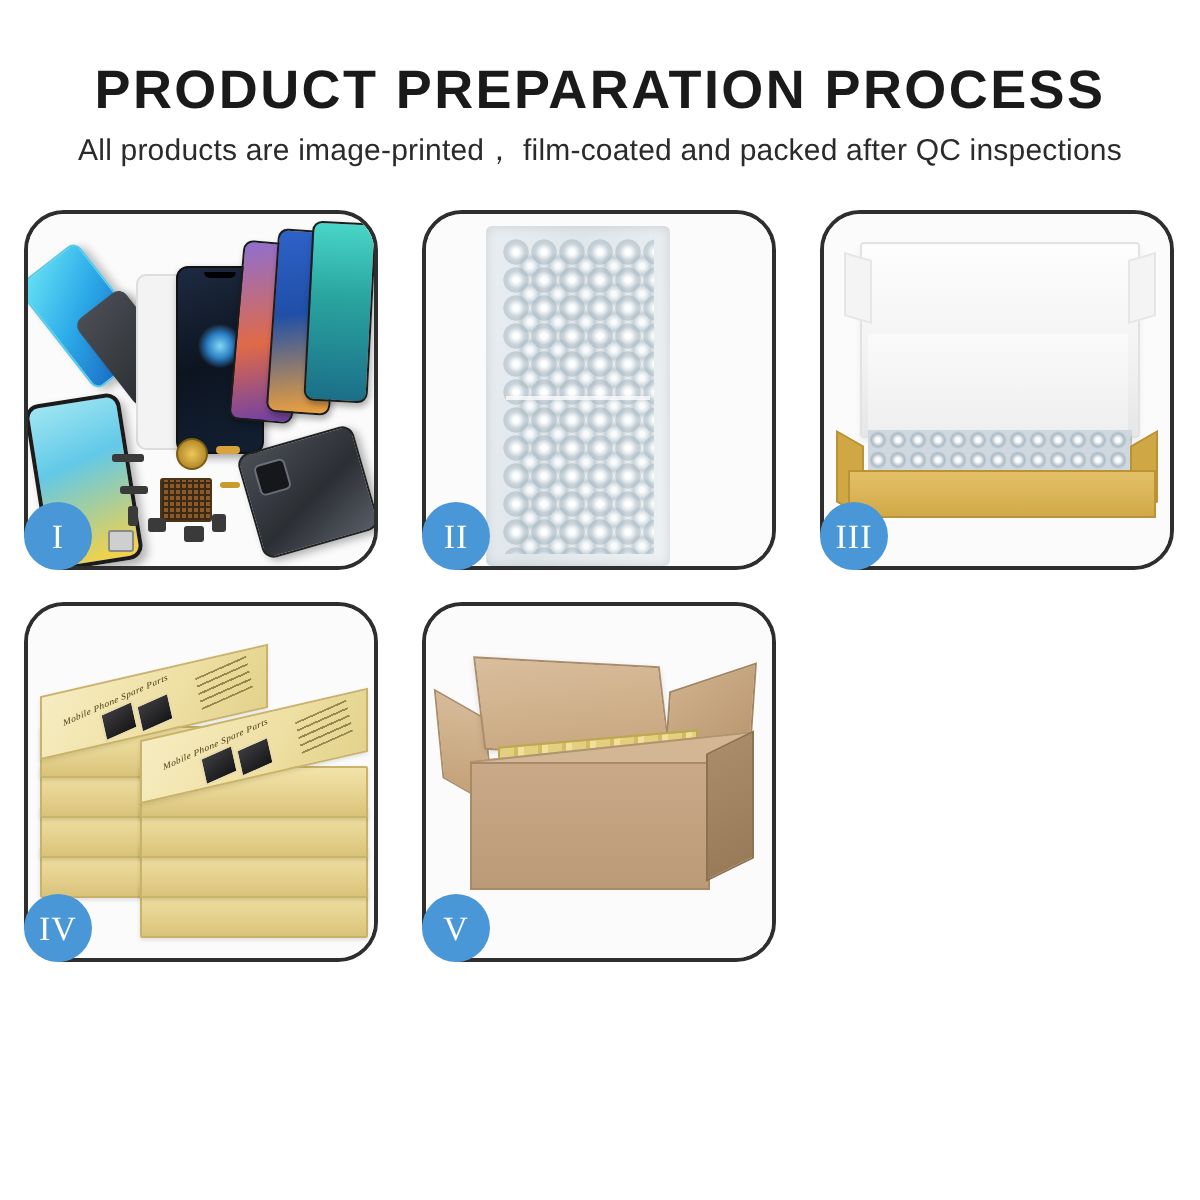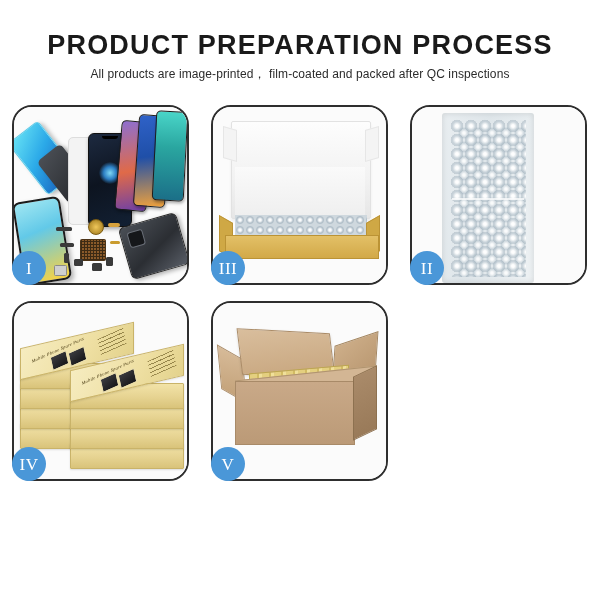--- a/index.html
+++ b/index.html
@@ -10,21 +10,21 @@
   }
   .page{position:relative;width:521px;height:600px;text-decoration:underline;}
 
   .title{
     position:absolute;top:30px;left:0;width:600px;text-align:center;
     font-size:27px;font-weight:700;letter-spacing:1.2px;color:#1a1a1a;
     font-family:"Liberation Sans",sans-serif;
   }
   .subtitle{
     position:absolute;top:66px;left:0;width:600px;text-align:center;
-    font-size:12px;font-weight:400;color:#2b2b2b;letter-spacing:.1px;
+    font-size:15px;font-weight:400;color:#2b2b2b;letter-spacing:.1px;
   }
 
   .grid{position:absolute;top:105px;left:12px;width:576px;}
   .row{display:flex;gap:22px;margin-bottom:16px;}
 
   .panel{
     position:relative;width:177px;height:180px;
     border:2.5px solid #2e2e2e;border-radius:20px;
     background:#fdfdfd;box-sizing:border-box;overflow:visible;
   }
@@ -325,40 +325,40 @@
           <div class="chip" style="left:60px;top:152px;width:9px;height:7px;"></div>
           <div class="chip" style="left:78px;top:156px;width:10px;height:8px;"></div>
           <div class="chip" style="left:92px;top:150px;width:7px;height:9px;"></div>
           <div class="chip gold" style="left:96px;top:134px;width:10px;height:3px;"></div>
           <div class="chip" style="left:40px;top:158px;width:11px;height:9px;border:1px solid #8a8a8a;background:#cfcfcf;"></div>
         </div>
         <div class="badge">I</div>
       </div>
 
       <div class="panel">
+        <div class="inner p2">
+          <div class="bubblebag">
+            <div class="bubbles"></div>
+            <div class="bubbles2"></div>
+            <div class="bagseam"></div>
+          </div>
+        </div>
+        <div class="badge">II</div>
+      </div>
+
+      <div class="panel">
         <div class="inner p3">
           <div class="m-lid"></div>
           <div class="m-foam"></div>
           <div class="m-bub"></div>
           <div class="m-lft"></div>
           <div class="m-rgt"></div>
           <div class="m-front"></div>
         </div>
         <div class="badge">III</div>
-      </div>
-
-      <div class="panel">
-        <div class="inner p2">
-          <div class="bubblebag">
-            <div class="bubbles"></div>
-            <div class="bubbles2"></div>
-            <div class="bagseam"></div>
-          </div>
-        </div>
-        <div class="badge">II</div>
       </div>
 
     </div>
 
     <div class="row">
 
       <div class="panel">
         <div class="inner p4">
           <div class="stack">
             <div class="ybox" style="left:0px;top:108px;"></div>

